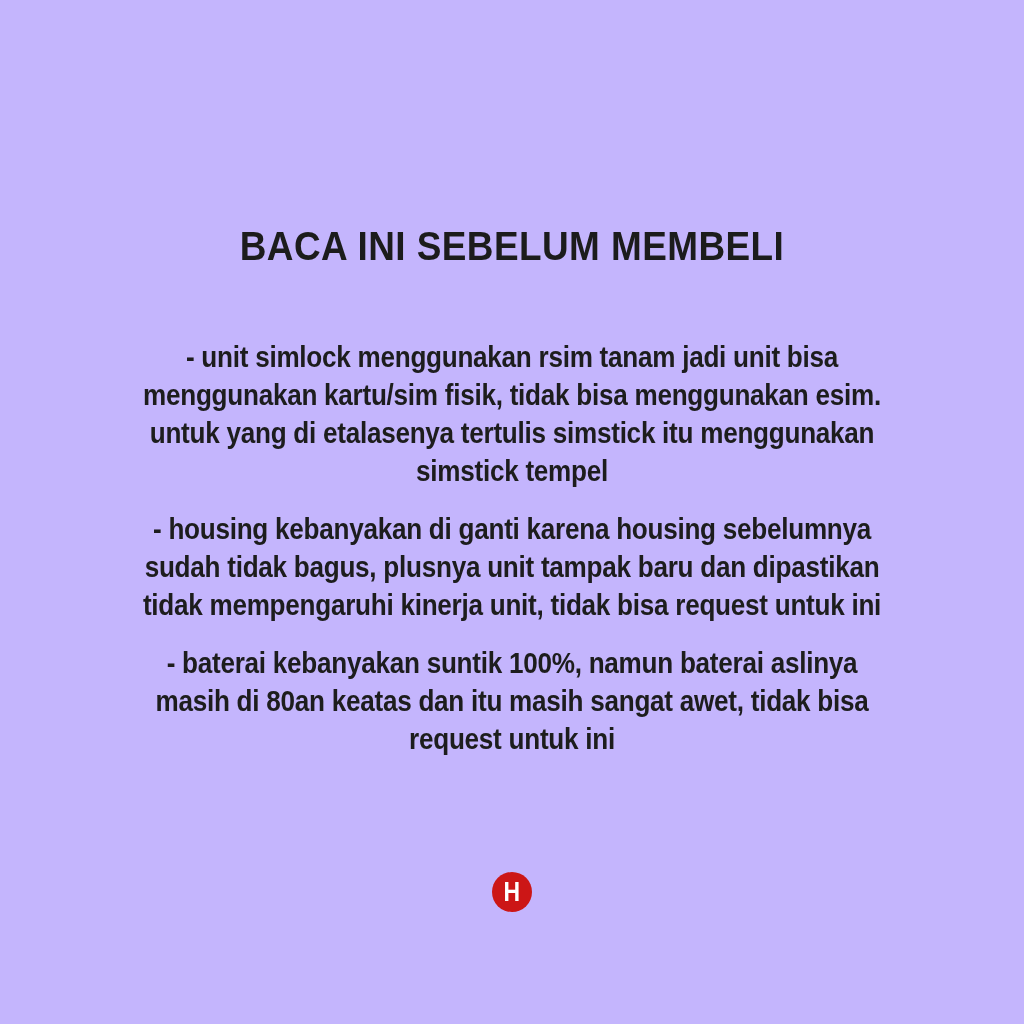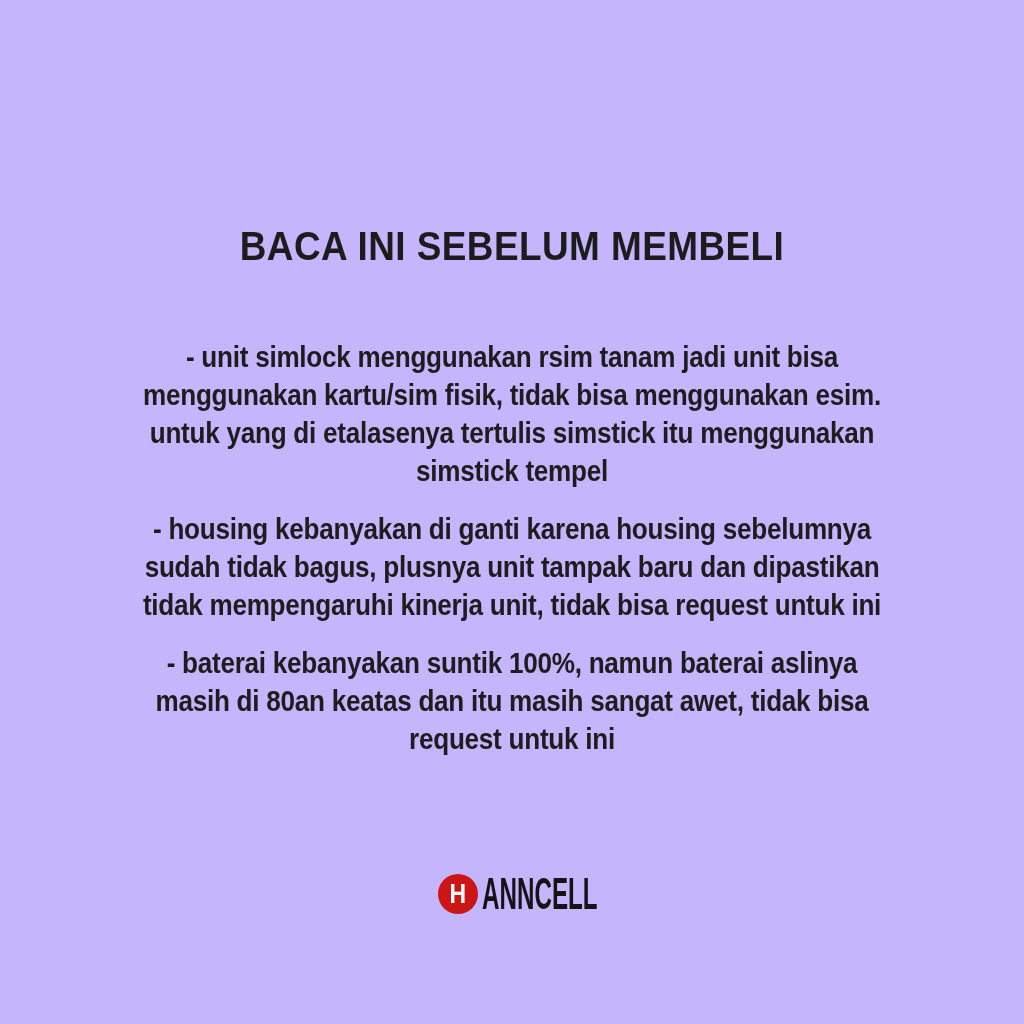--- a/index.html
+++ b/index.html
@@ -124,18 +124,15 @@
       <span class="line">masih di 80an keatas dan itu masih sangat awet, tidak bisa</span>
       <span class="line">request untuk ini</span>
     </p>
 
   </div>
 
   <div class="logo">
     <span class="logo-mark">
       <span class="logo-mark-letter">H</span>
     </span>
-    <span class="logo-text-wrap">
-      <span class="logo-text">ANNCELL</span>
-    </span>
   </div>
 
 </div>
 
 </body></html>

